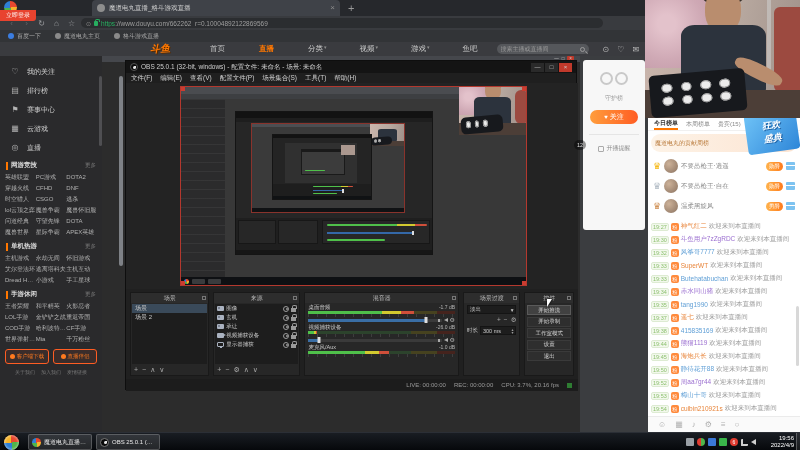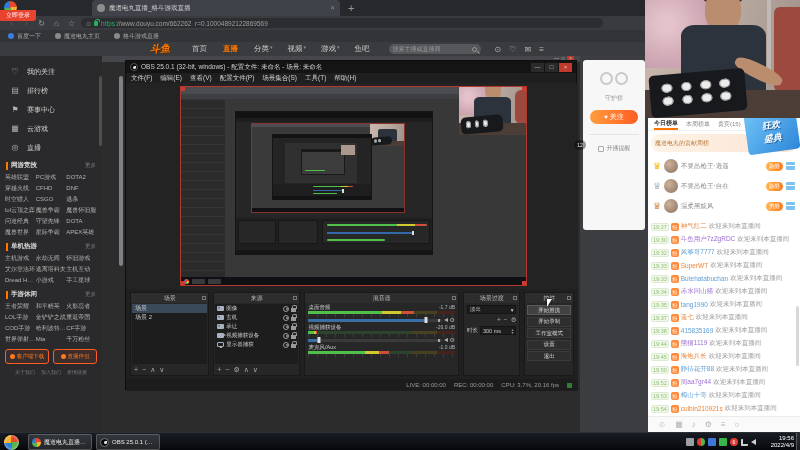--- a/index.html
+++ b/index.html
@@ -31,21 +31,21 @@
   .url-text .https{color:#27ae60;}
   .bookmarkbar{left:0;top:30px;width:800px;height:12px;background:#323437;display:flex;align-items:center;gap:14px;padding-left:8px;}
   .bm{display:flex;align-items:center;gap:3px;font-size:6px;color:#a8a8a8;}
   .bm-dot{width:6px;height:6px;border-radius:50%;}
 
   
   .dy-nav{left:0;top:42px;width:800px;height:14px;background:#3a3b3f;display:flex;align-items:center;}
   .dy-logo{margin-left:150px;font-size:10px;font-weight:bold;font-style:italic;color:#ff7700;
     text-shadow:1px 1px 0 #5a2c00;transform:rotate(-3deg);}
   .dy-items{display:flex;gap:15px;margin-left:22px;}
-  .nav-item{font-size:7.5px;color:#c9c9c9;display:flex;gap:1px;}
+  .nav-item{font-size:7.5px;color:#c9c9c9;display:flex;gap:1px;margin-left:18px;}
   .nav-item.active{color:#ff7700;font-weight:bold;}
   .nav-arrow{font-size:5px;color:#8f8f8f;}
   .dy-search{margin-left:18px;width:92px;height:10px;background:#55575b;border-radius:5px;
     display:flex;align-items:center;padding:0 4px;}
   .dy-search input{flex:1;border:none;background:transparent;font-size:6px;color:#ddd;outline:none;padding:0;}
   .dy-search input::placeholder{color:#9a9a9a;}
   .mag{width:5px;height:5px;border:1px solid #9a9a9a;border-radius:50%;position:relative;}
   .mag::after{content:"";position:absolute;left:4px;top:4px;width:3px;height:1px;background:#9a9a9a;transform:rotate(45deg);}
   .dy-user-icons{display:flex;gap:8px;margin-left:14px;}
   .dy-uicon{font-size:8px;color:#b9b9b9;position:relative;}

